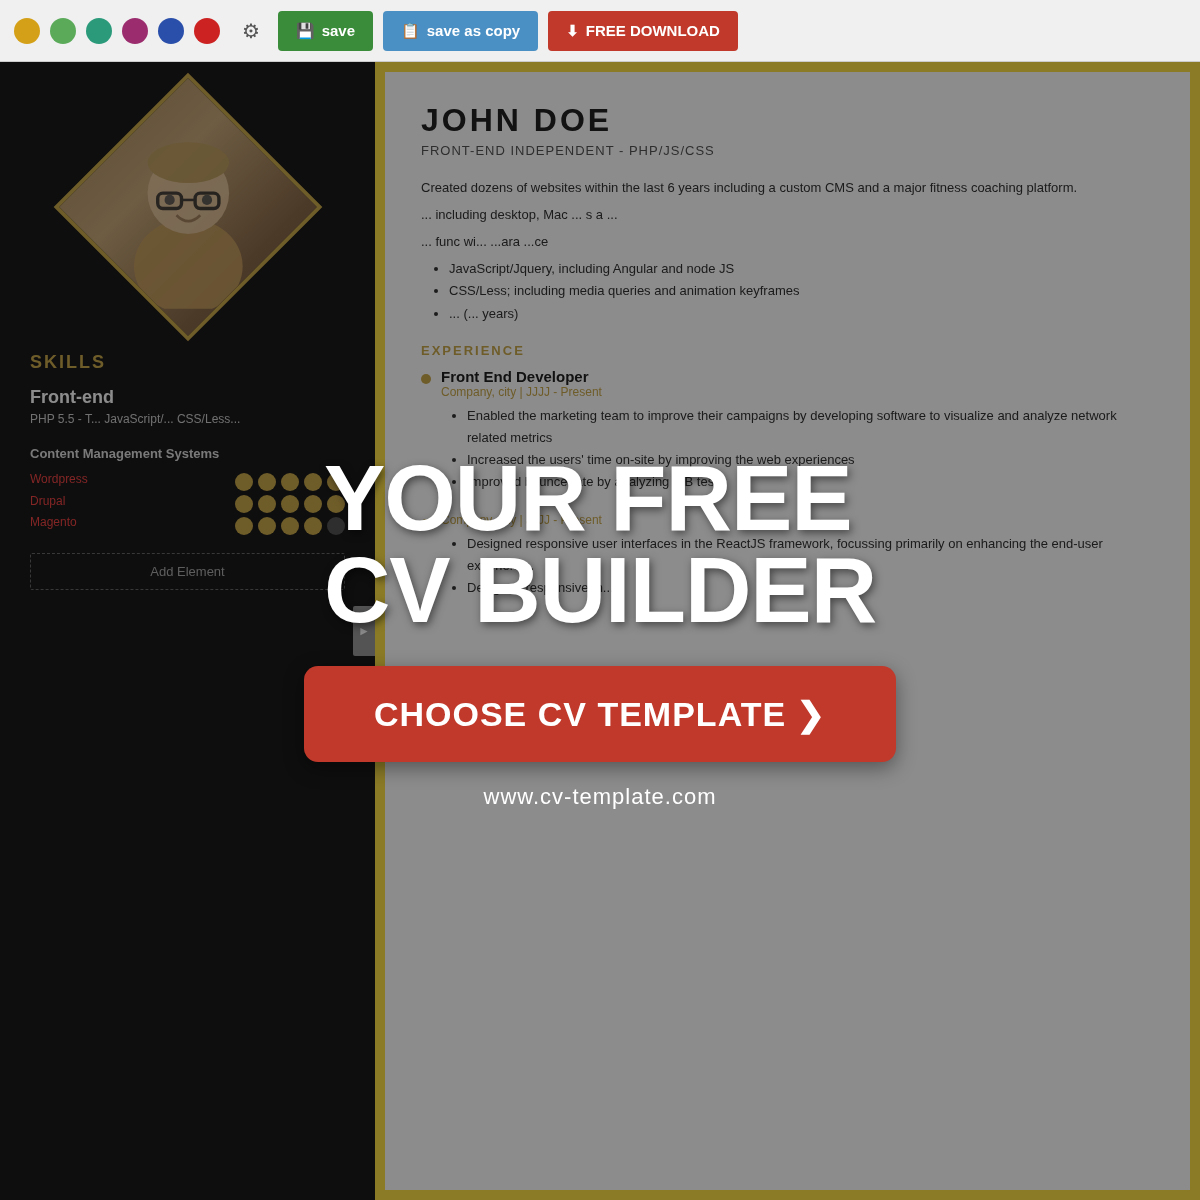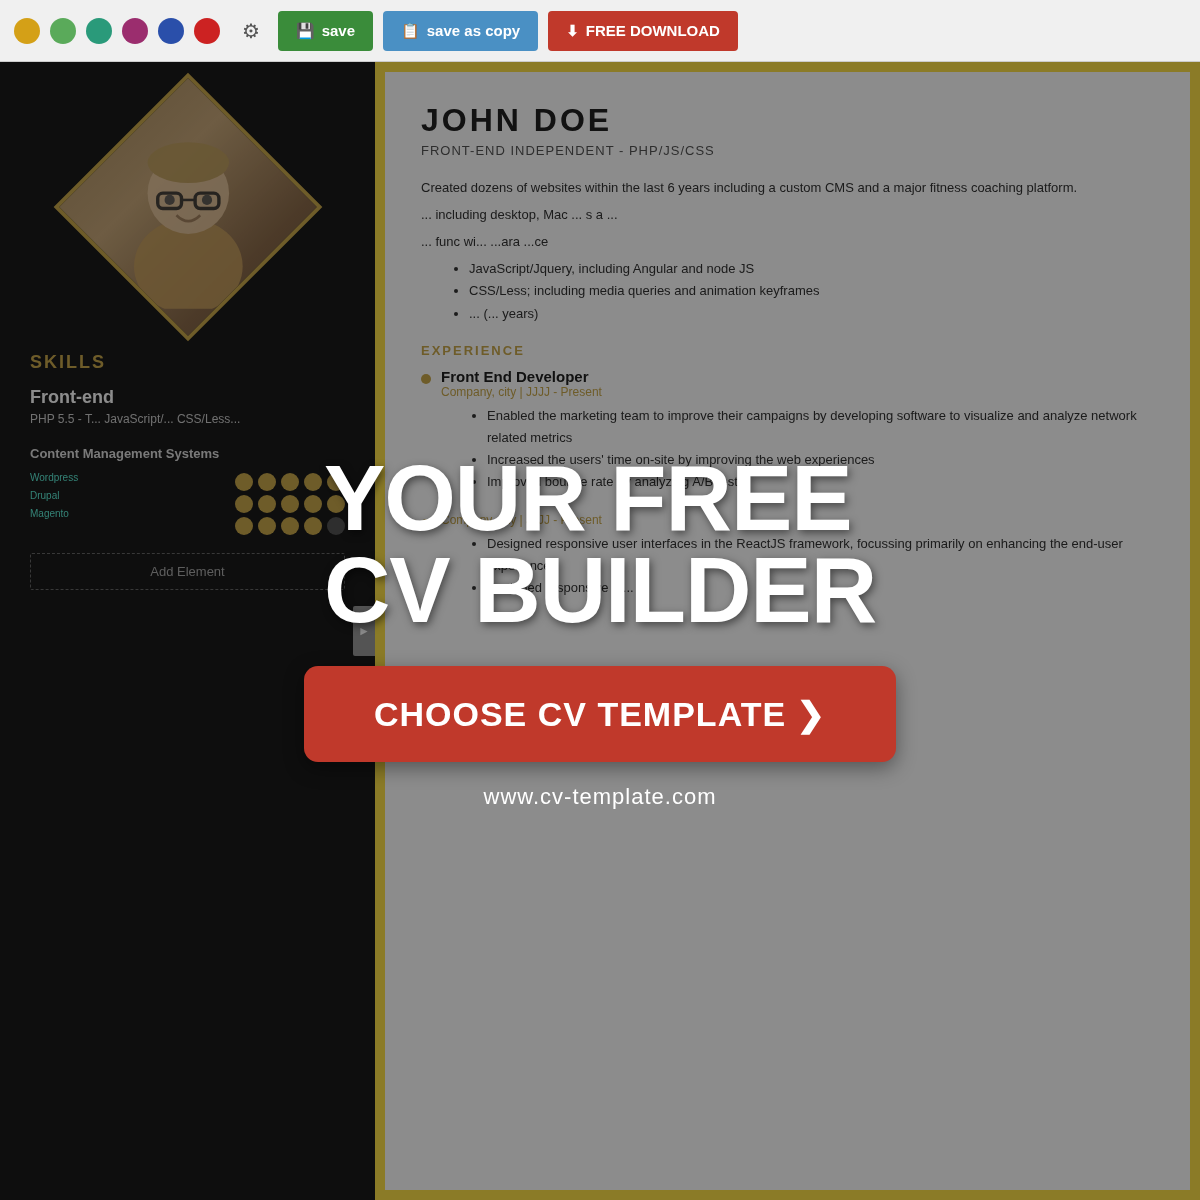--- a/index.html
+++ b/index.html
@@ -176,22 +176,22 @@
     }
 
     .cms-item-row {
       display: flex;
       justify-content: space-between;
       align-items: flex-start;
       gap: 10px;
     }
 
     .cms-names {
-      font-size: 10px;
-      color: #5eead4;
+      font-size: 12px;
+      color: #ef4444;
       line-height: 1.8;
     }
 
     .add-element-btn {
       display: block;
       width: 100%;
       border: 1px dashed #666;
       background: none;
       color: #aaa;
       padding: 10px;
@@ -248,21 +248,21 @@
       font-size: 13px;
       color: #333;
       line-height: 1.6;
       margin-bottom: 6px;
     }
 
     .cv-bullet {
       font-size: 13px;
       color: #333;
       line-height: 1.7;
-      margin-left: 28px;
+      margin-left: 8px;
     }
 
     .exp-block {
       margin-bottom: 20px;
       padding-left: 20px;
       position: relative;
     }
 
     .exp-block::before {
       content: '';

